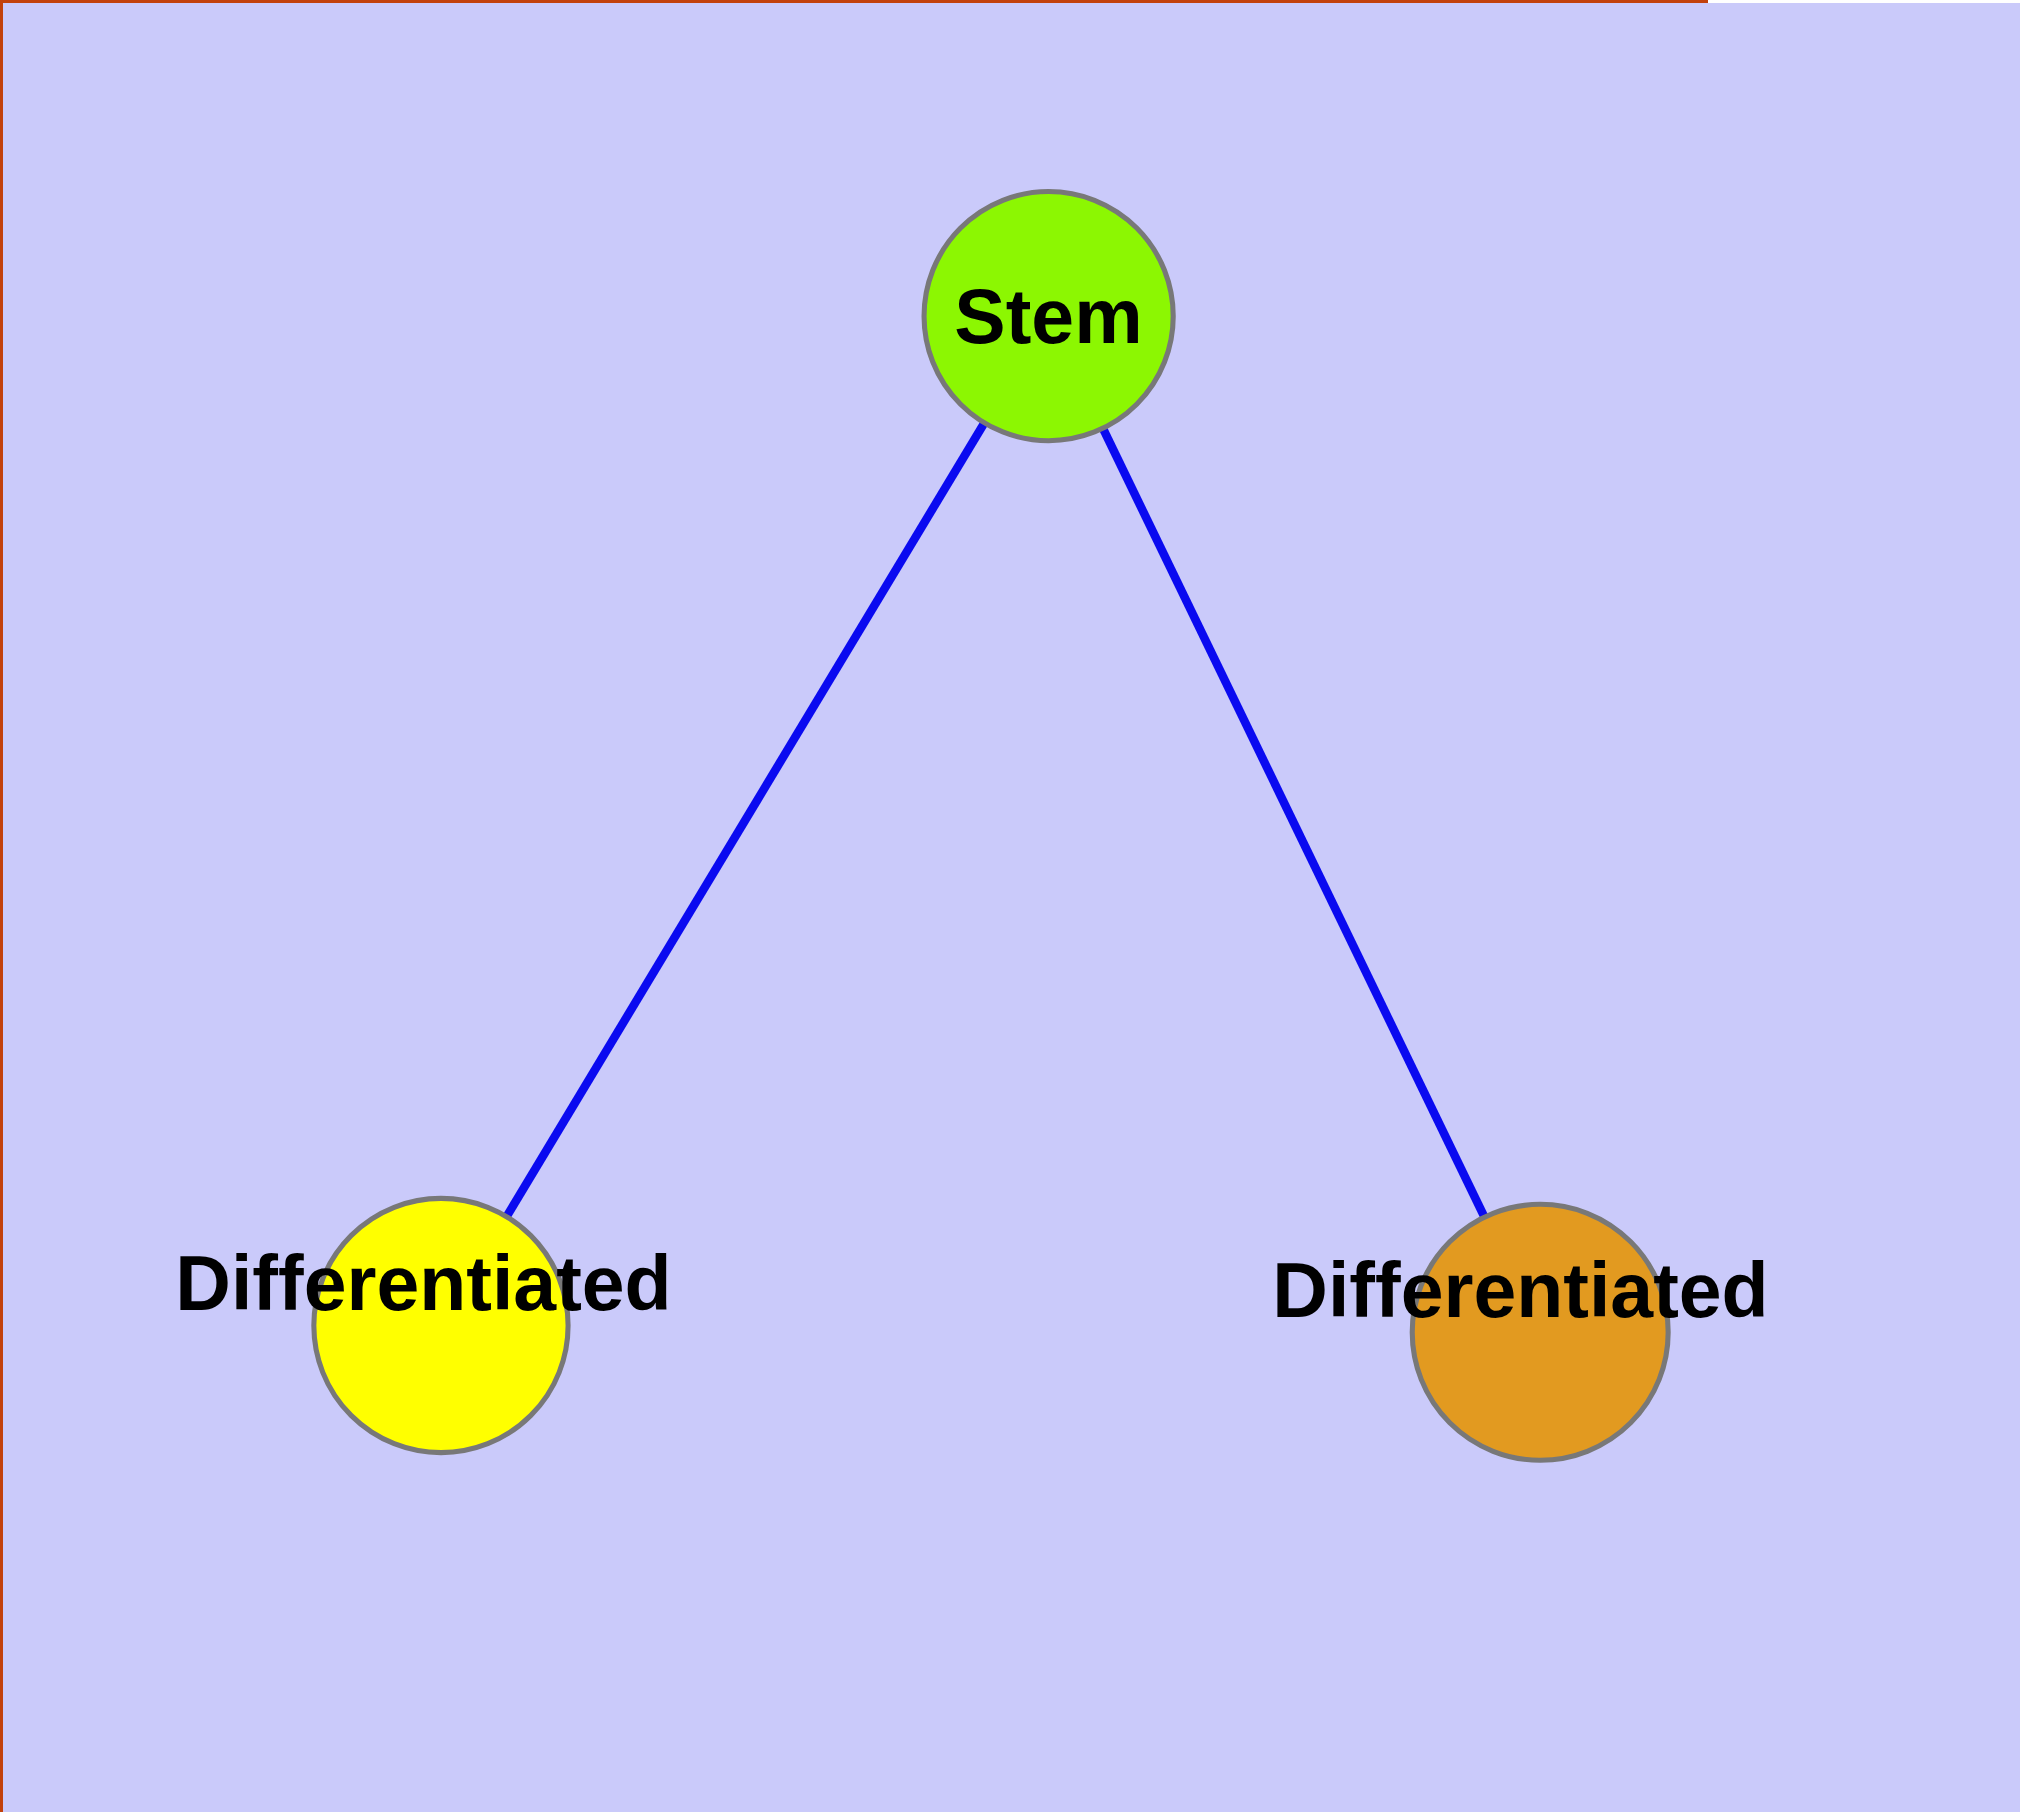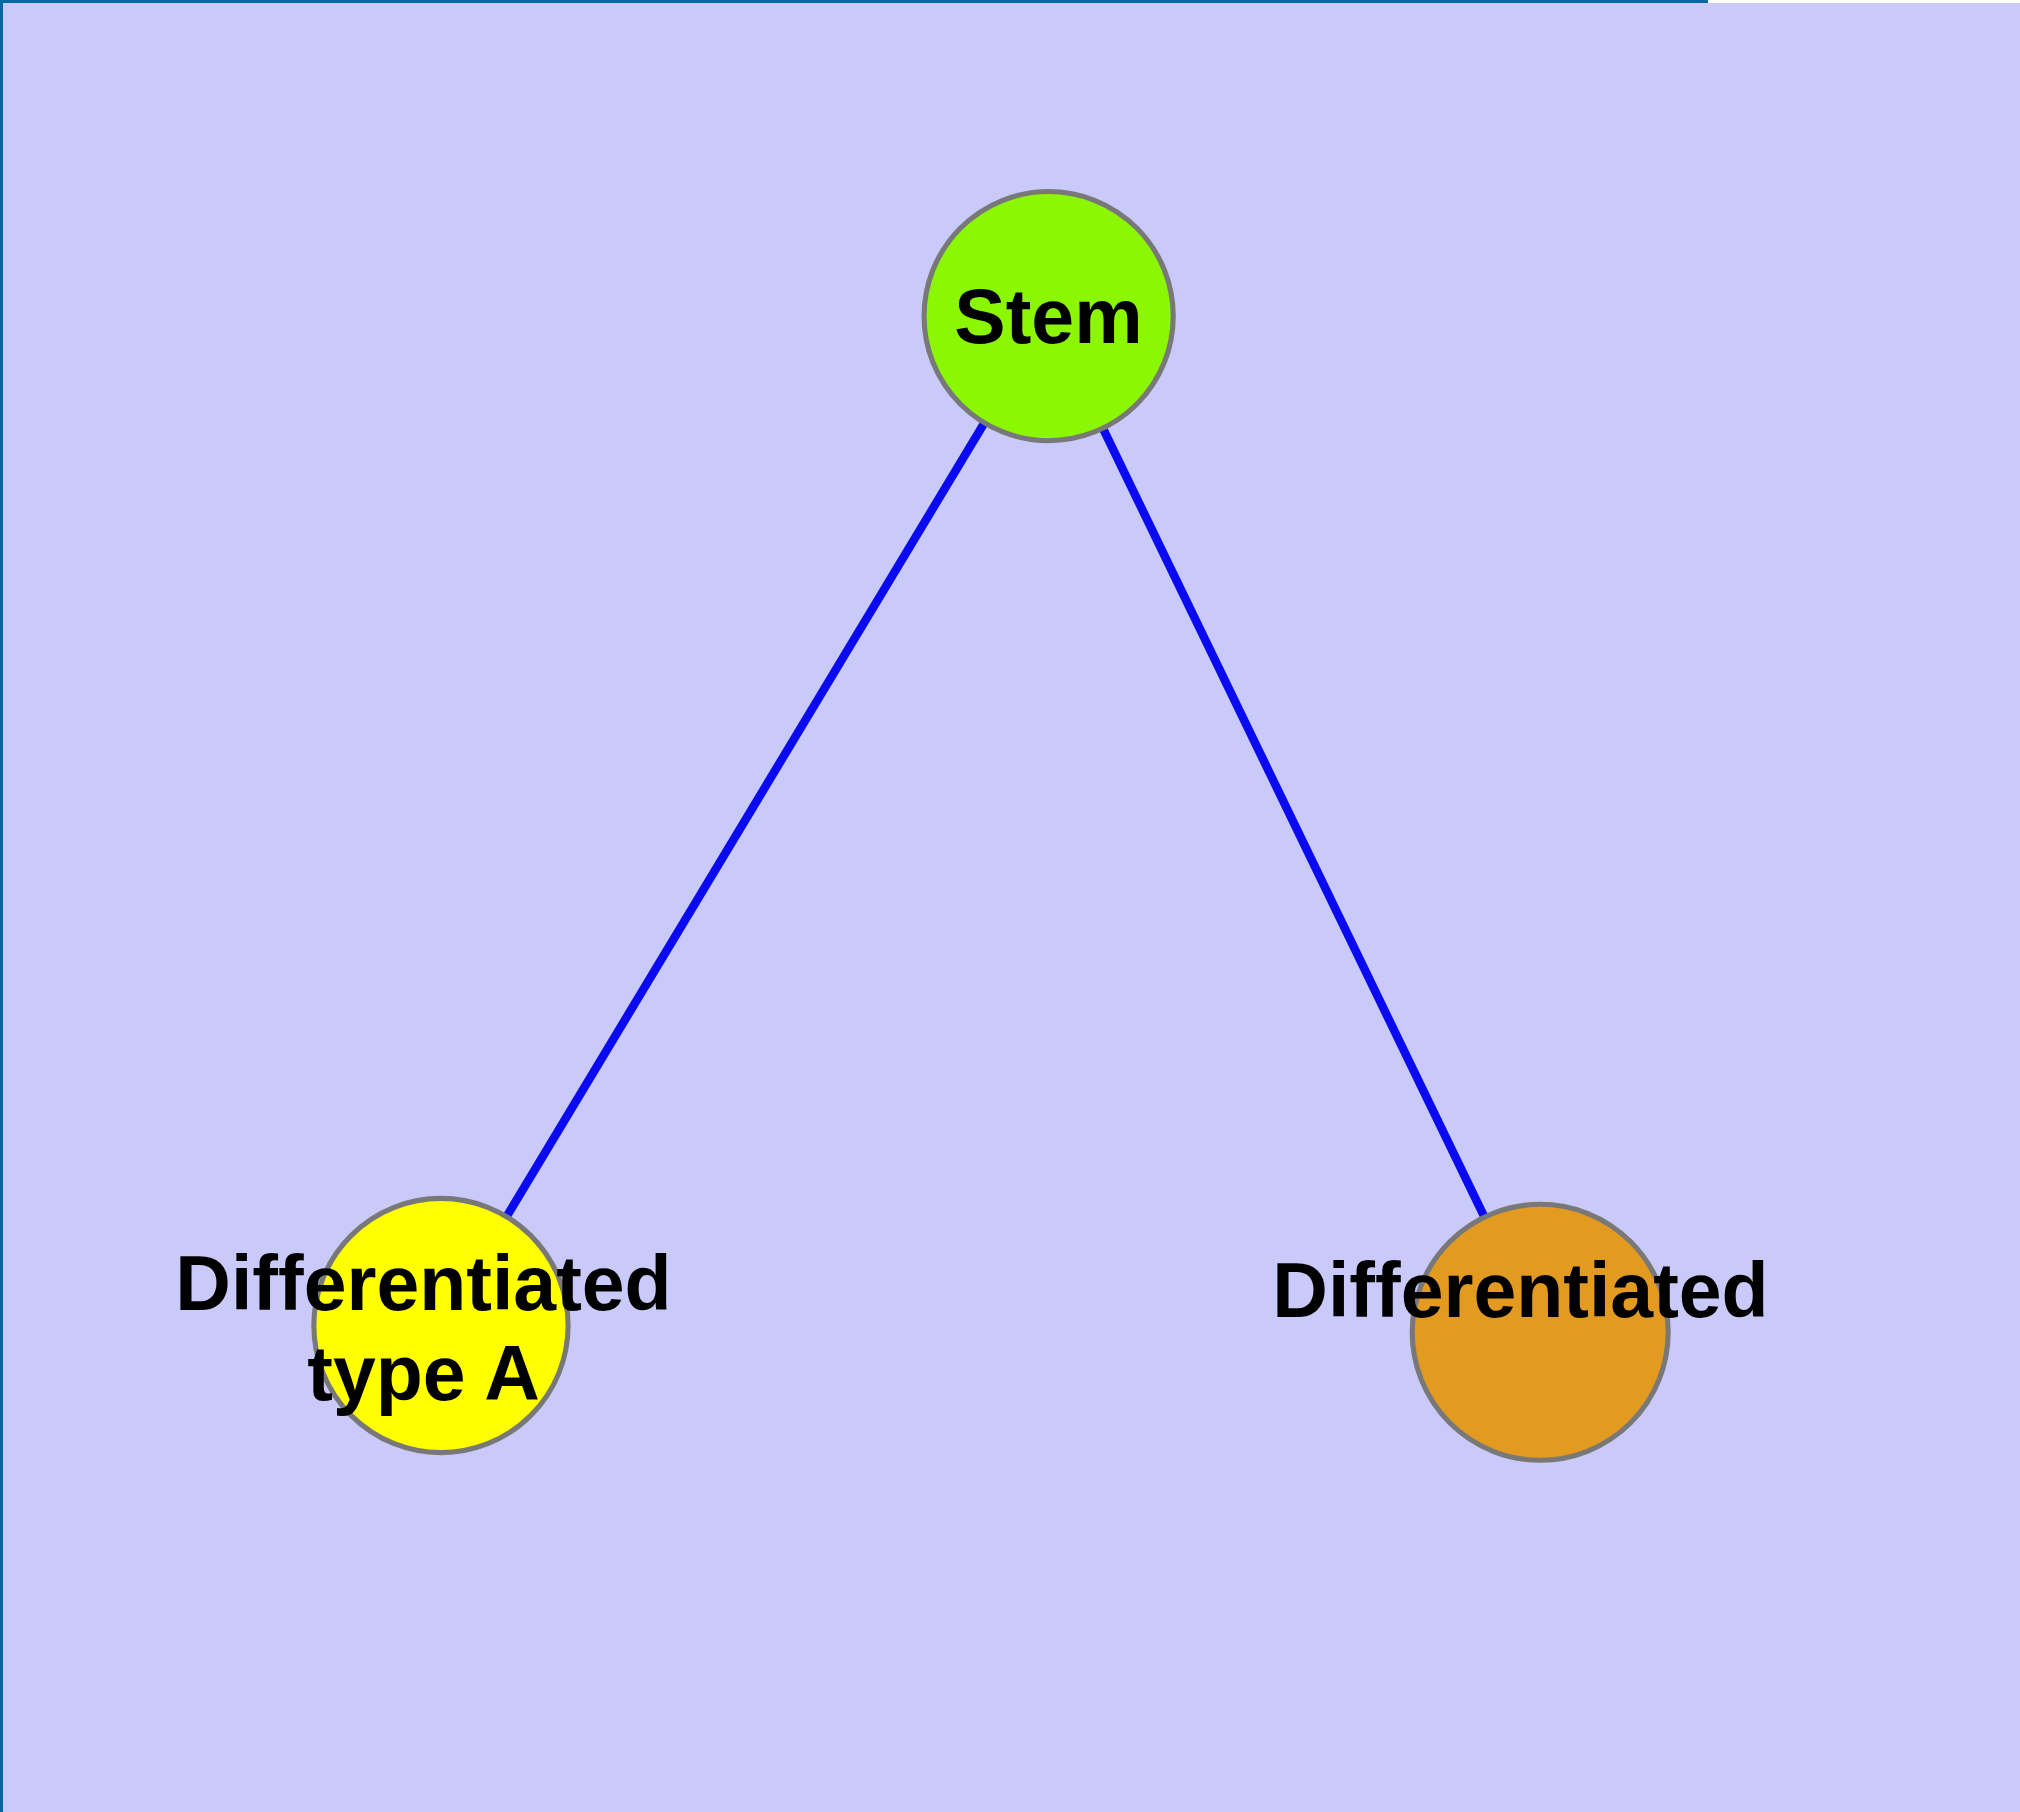--- a/index.html
+++ b/index.html
@@ -8,21 +8,21 @@
     background: #ffffff;
     width: 2021px;
     height: 1812px;
     overflow: hidden;
     font-family: "Liberation Sans", sans-serif;
   }
   .canvas {
     position: relative;
     width: 1708px;
     height: 1812px;
-    background: #0369a1;
+    background: #c2410c;
   }
   .plot-bg {
     position: absolute;
     left: 2.5px;
     top: 2.5px;
     width: 2018px;
     height: 1810px;
     background: #CACAFA;
   }
   svg.graph {
@@ -67,20 +67,19 @@
     <circle cx="520" cy="1564" r="150" fill="#FFFF00"></circle>
     <circle cx="1817" cy="1572" r="151" fill="#E29A20"></circle>
   </svg>
 
   <div class="node-label label-stem">
     <div>Stem</div>
   </div>
 
   <div class="node-label label-type-a">
     <div>Differentiated</div>
-    <div>type A</div>
   </div>
 
   <div class="node-label label-type-b">
     <div>Differentiated</div>
   </div>
 </div>
 
 
 </body></html>

